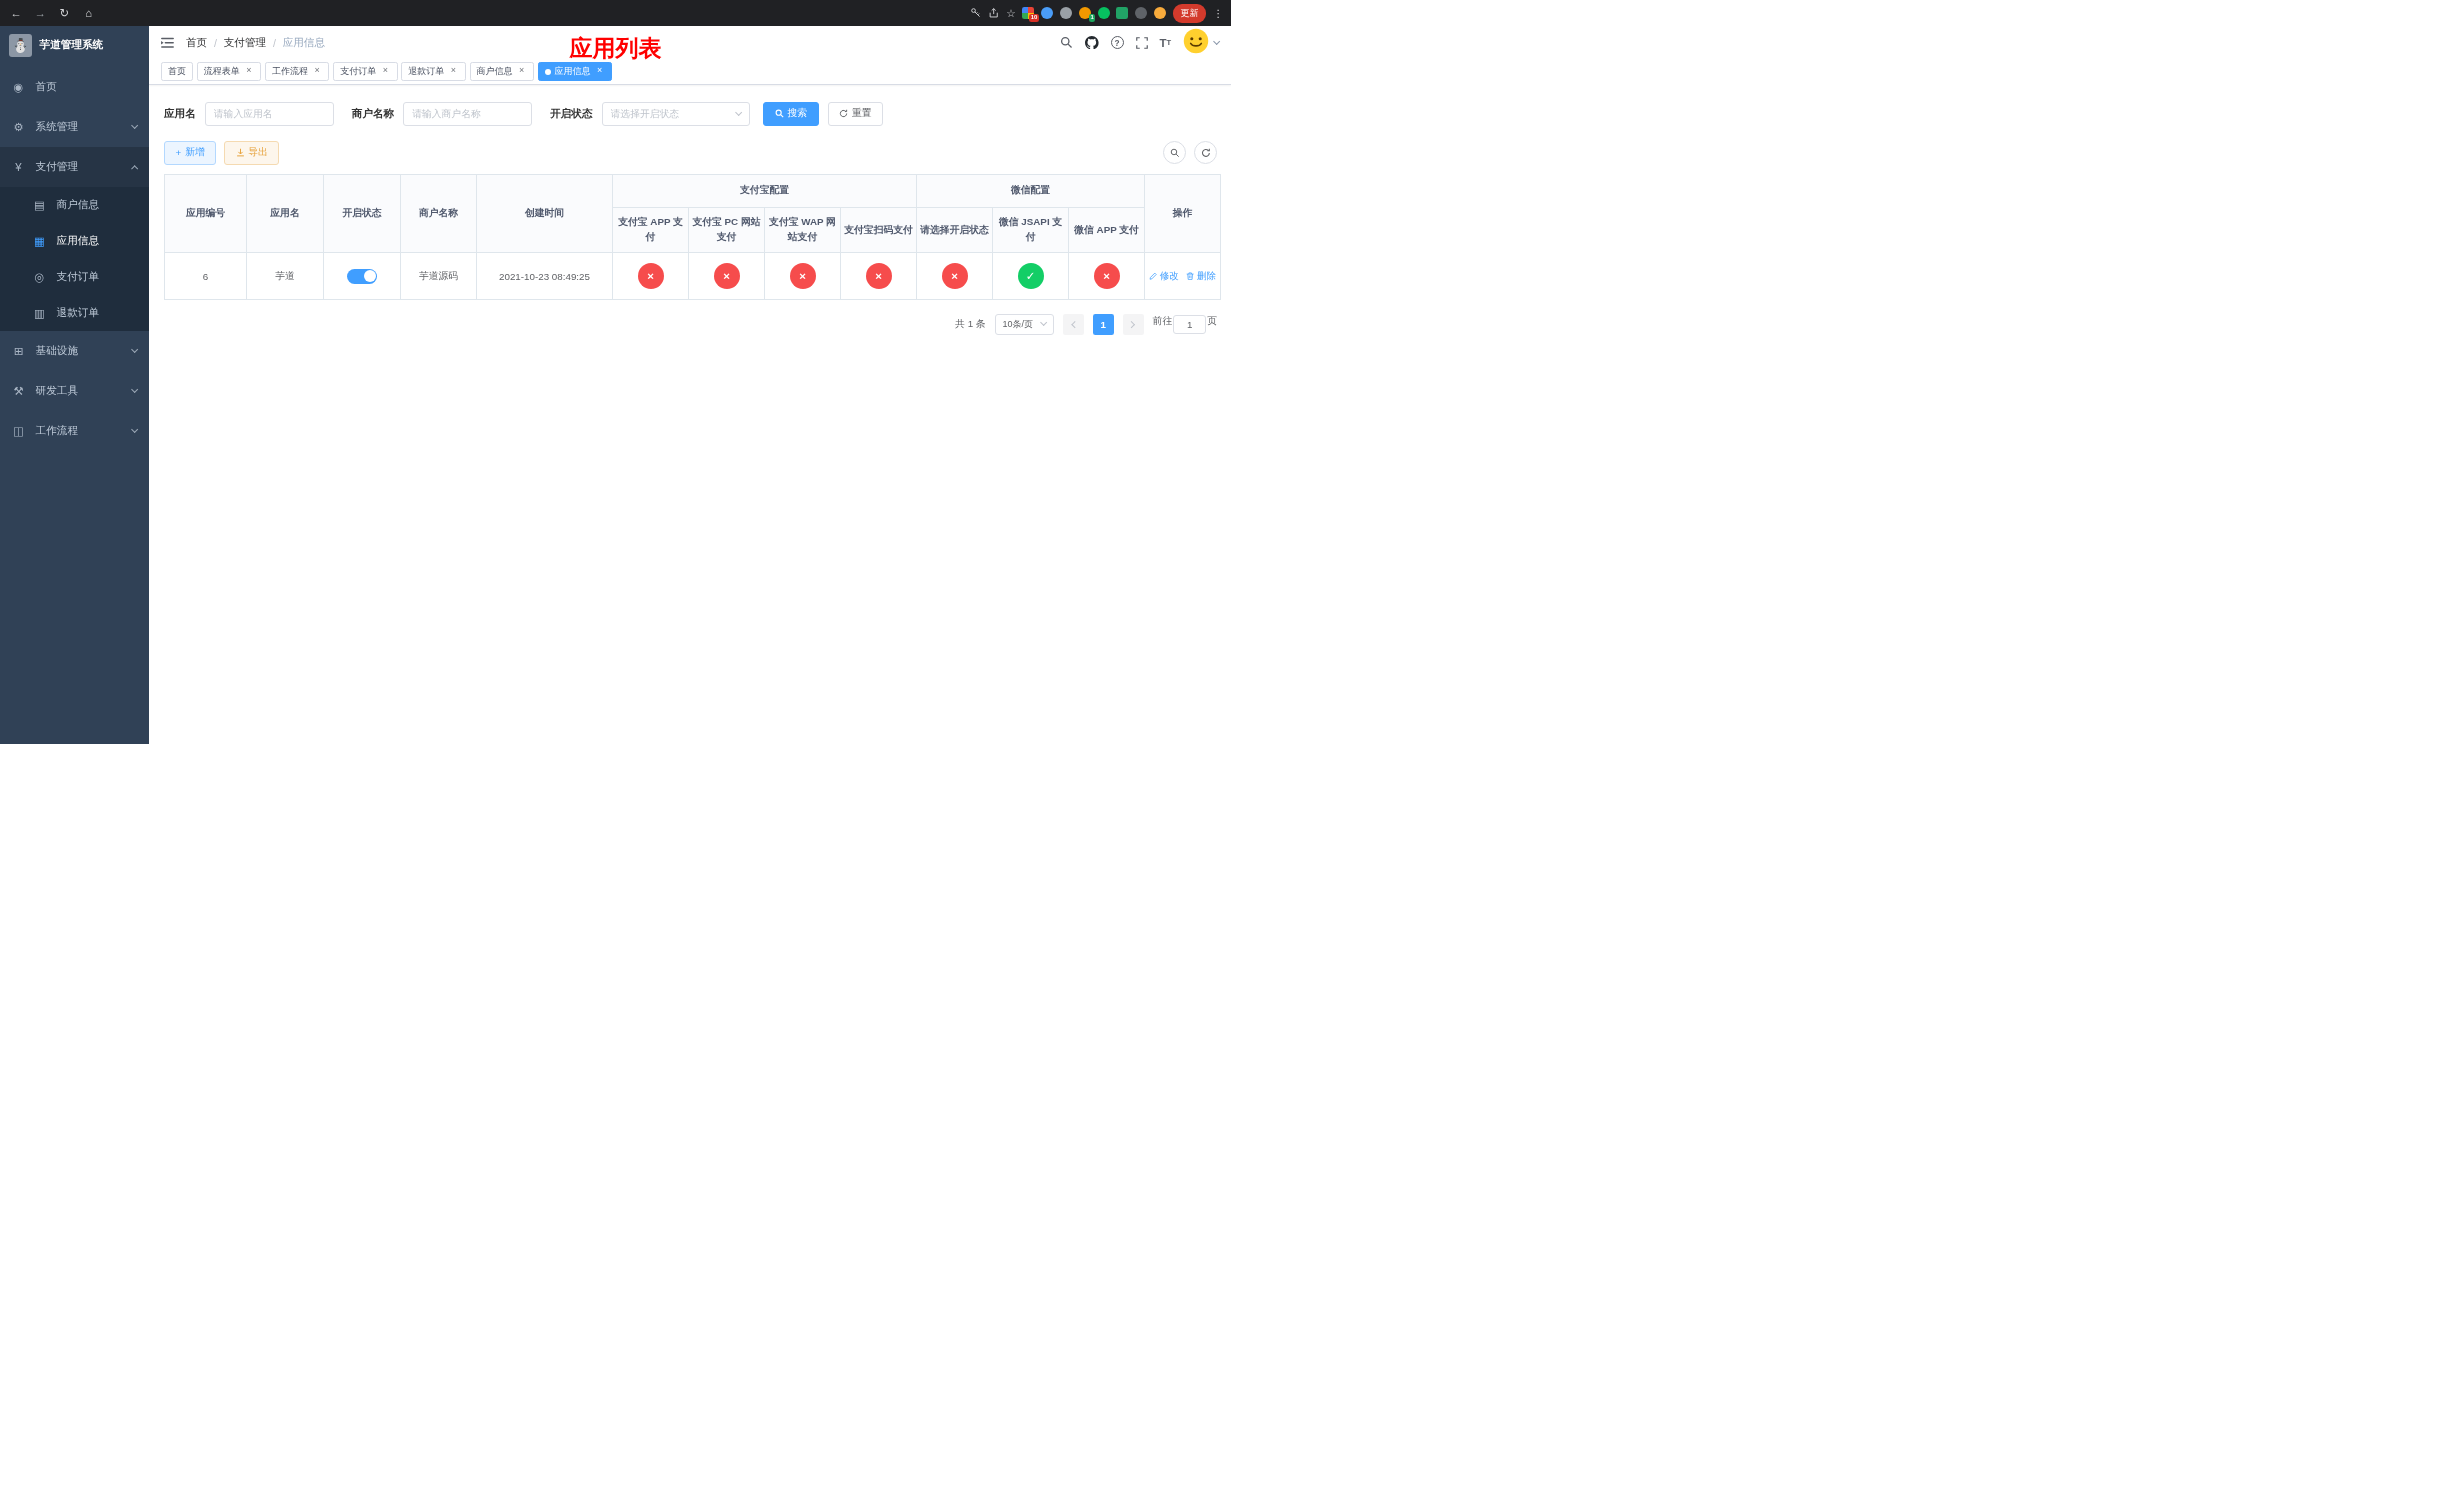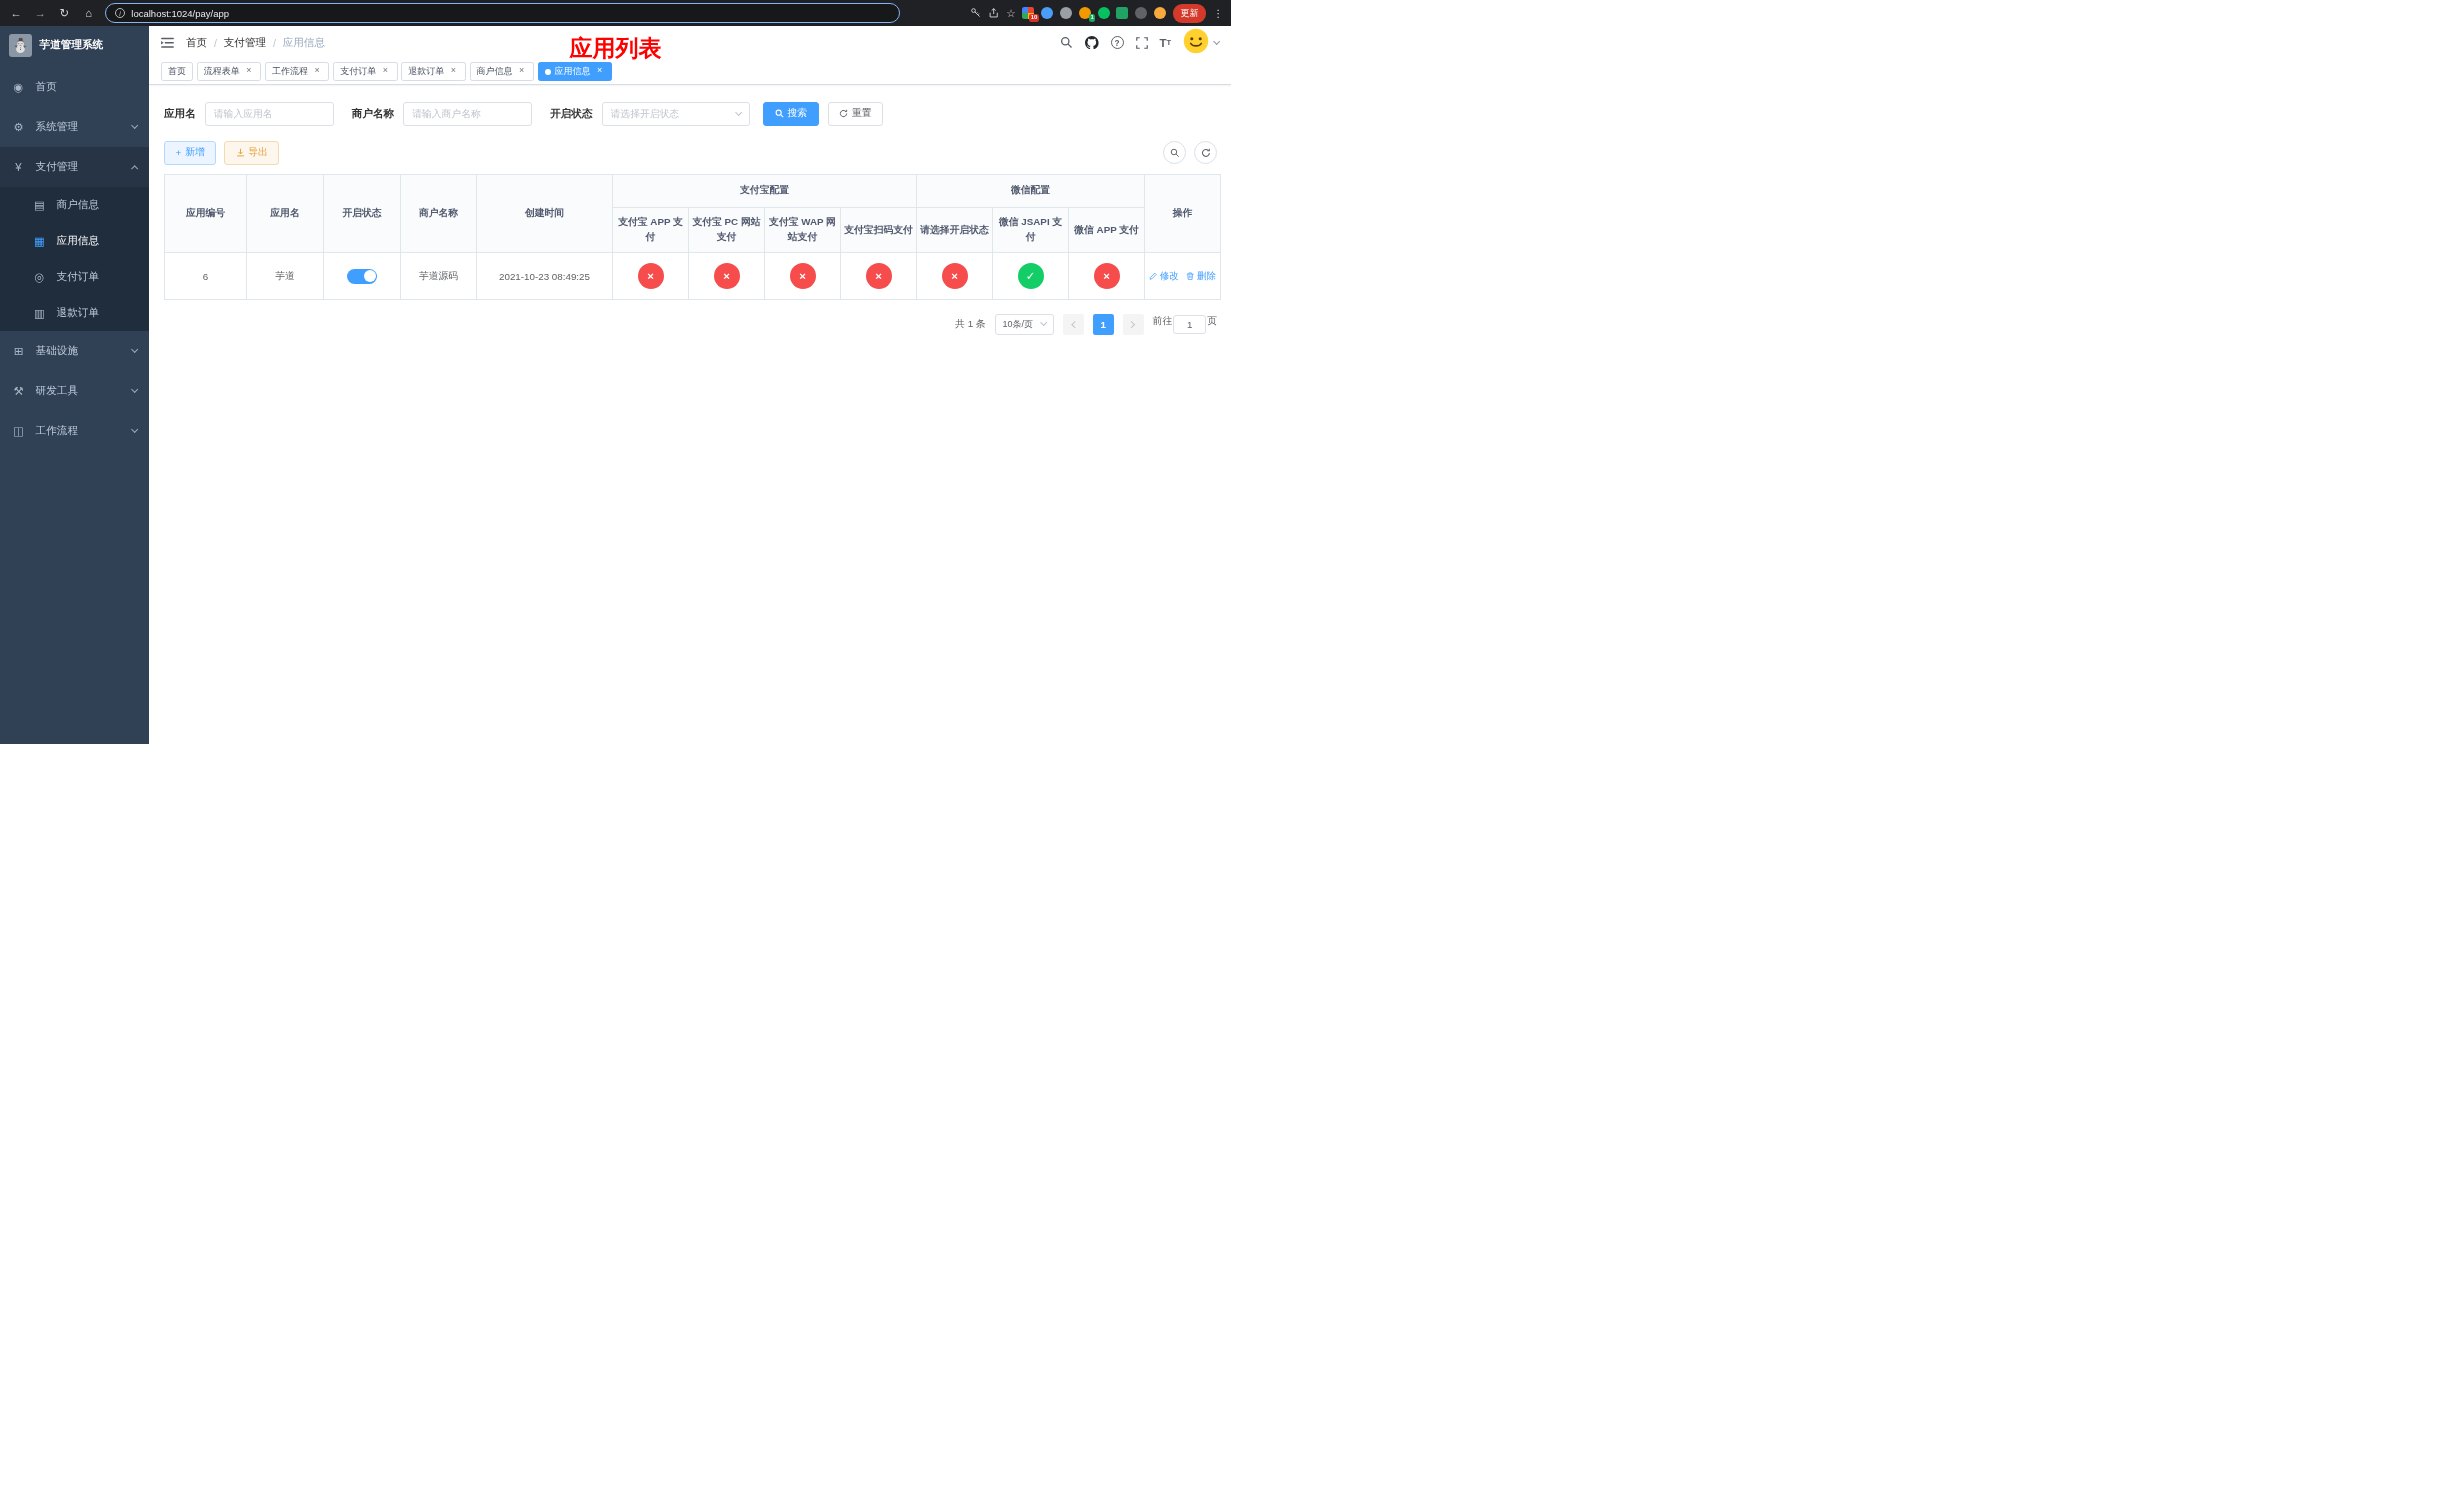--- a/index.html
+++ b/index.html
@@ -117,24 +117,20 @@
   .goto-input { width:33px; height:19.7px; border:0.8px solid #dcdfe6; border-radius:3px; text-align:center; font-size:9.8px; color:#606266; outline:none; }
 </style>
 </head>
 <body>
 
 <div class="chrome">
   <span class="navbtn">←</span>
   <span class="navbtn dim">→</span>
   <span class="navbtn">↻</span>
   <span class="navbtn">⌂</span>
-  <div class="omnibox">
-    <span class="omni-info">i</span>
-    <span class="omni-url">localhost:1024/pay/app</span>
-  </div>
   <div class="chrome-right">
     <span class="cicon">
       <svg width="11.4" height="11.4" viewBox="0 0 16 16" fill="none" stroke="#d6d7da" stroke-width="1.3">
           <circle cx="5" cy="5" r="2.6"></circle>
           <path d="M7 7l6.5 6.5M11 11l1.8-1.8M9 9l1.4-1.4"></path>
         </svg>
     </span>
     <span class="cicon">
       <svg width="11.4" height="11.4" viewBox="0 0 16 16" fill="none" stroke="#d6d7da" stroke-width="1.3">
           <path d="M8 10V2.5M5.2 5L8 2.2 10.8 5"></path>

